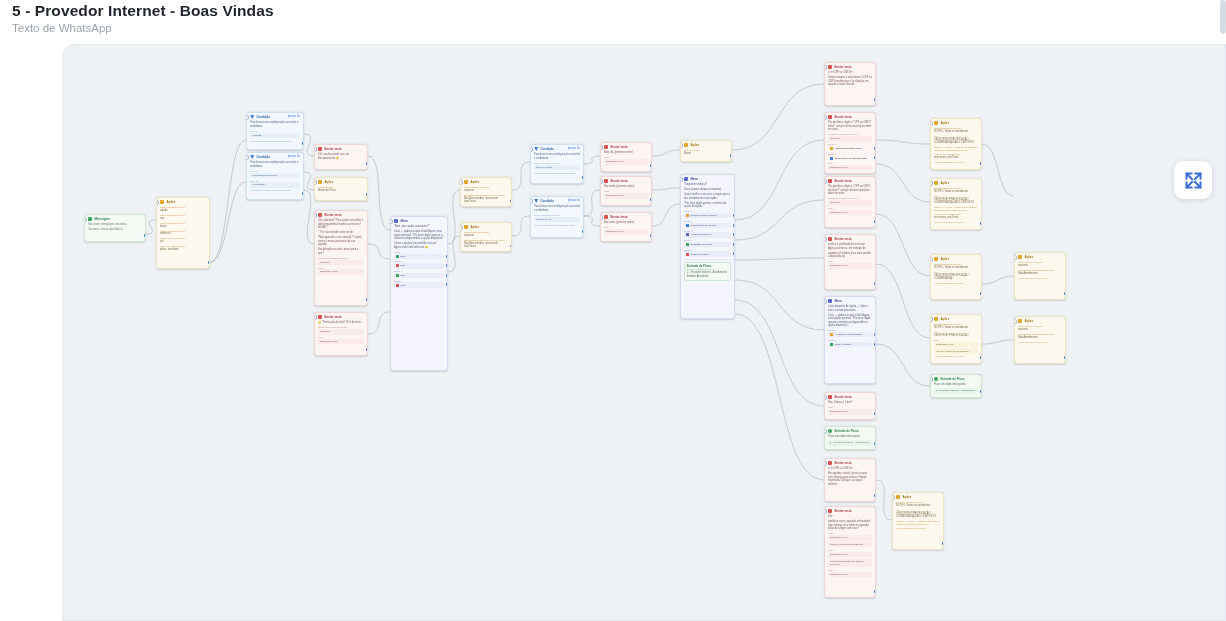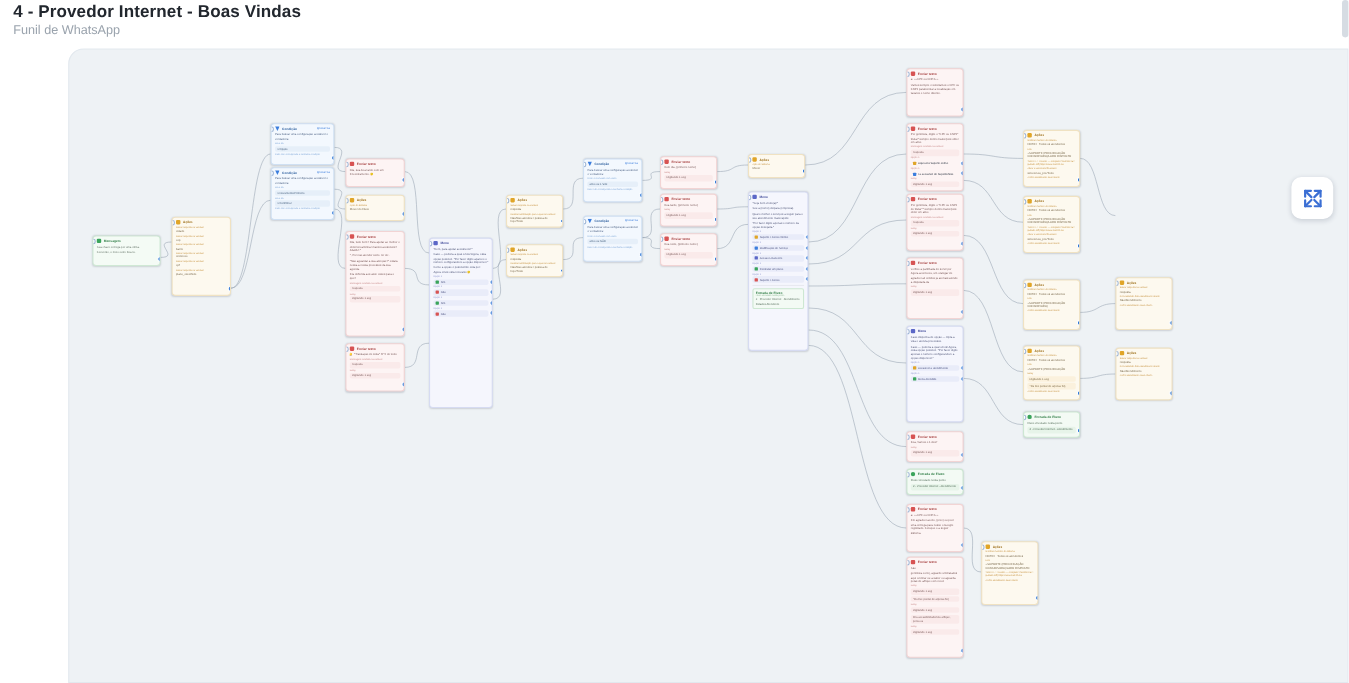--- a/index.html
+++ b/index.html
@@ -72,22 +72,22 @@
   #fsbtn svg{width:21px;height:21px;}
 
   
   #vscroll{position:absolute;right:0;top:0;width:6px;height:34px;background:#d6dce3;border-radius:3px;}
 </style>
 </head>
 <body>
 
 <div id="app">
 
-  <div class="page-title">4 - Provedor Internet - Boas Vindas</div>
-  <div class="page-sub">Funil de WhatsApp</div>
+  <div class="page-title">5 - Provedor Internet - Boas Vindas</div>
+  <div class="page-sub">Texto de WhatsApp</div>
 
   <div id="canvas">
     <svg id="edges">
         <path d="M 84 190 C 102 190, 76 176, 94 176" fill="none" stroke="#9aa6b4" stroke-width="0.7" opacity="0.75"></path>
         <path d="M 148 218 C 167.8 218, 164.2 96, 184 96" fill="none" stroke="#9aa6b4" stroke-width="0.7" opacity="0.75"></path>
         <path d="M 148 218 C 167.8 218, 164.2 138, 184 138" fill="none" stroke="#9aa6b4" stroke-width="0.7" opacity="0.75"></path>
         <path d="M 242 90 C 260 90, 234 112, 252 112" fill="none" stroke="#9aa6b4" stroke-width="0.7" opacity="0.75"></path>
         <path d="M 242 128 C 260 128, 234 146, 252 146" fill="none" stroke="#9aa6b4" stroke-width="0.7" opacity="0.75"></path>
         <path d="M 242 146 C 260 146, 234 200, 252 200" fill="none" stroke="#9aa6b4" stroke-width="0.7" opacity="0.75"></path>
         <path d="M 306 112 C 324 112, 310 186, 328 186" fill="none" stroke="#9aa6b4" stroke-width="0.7" opacity="0.75"></path>

